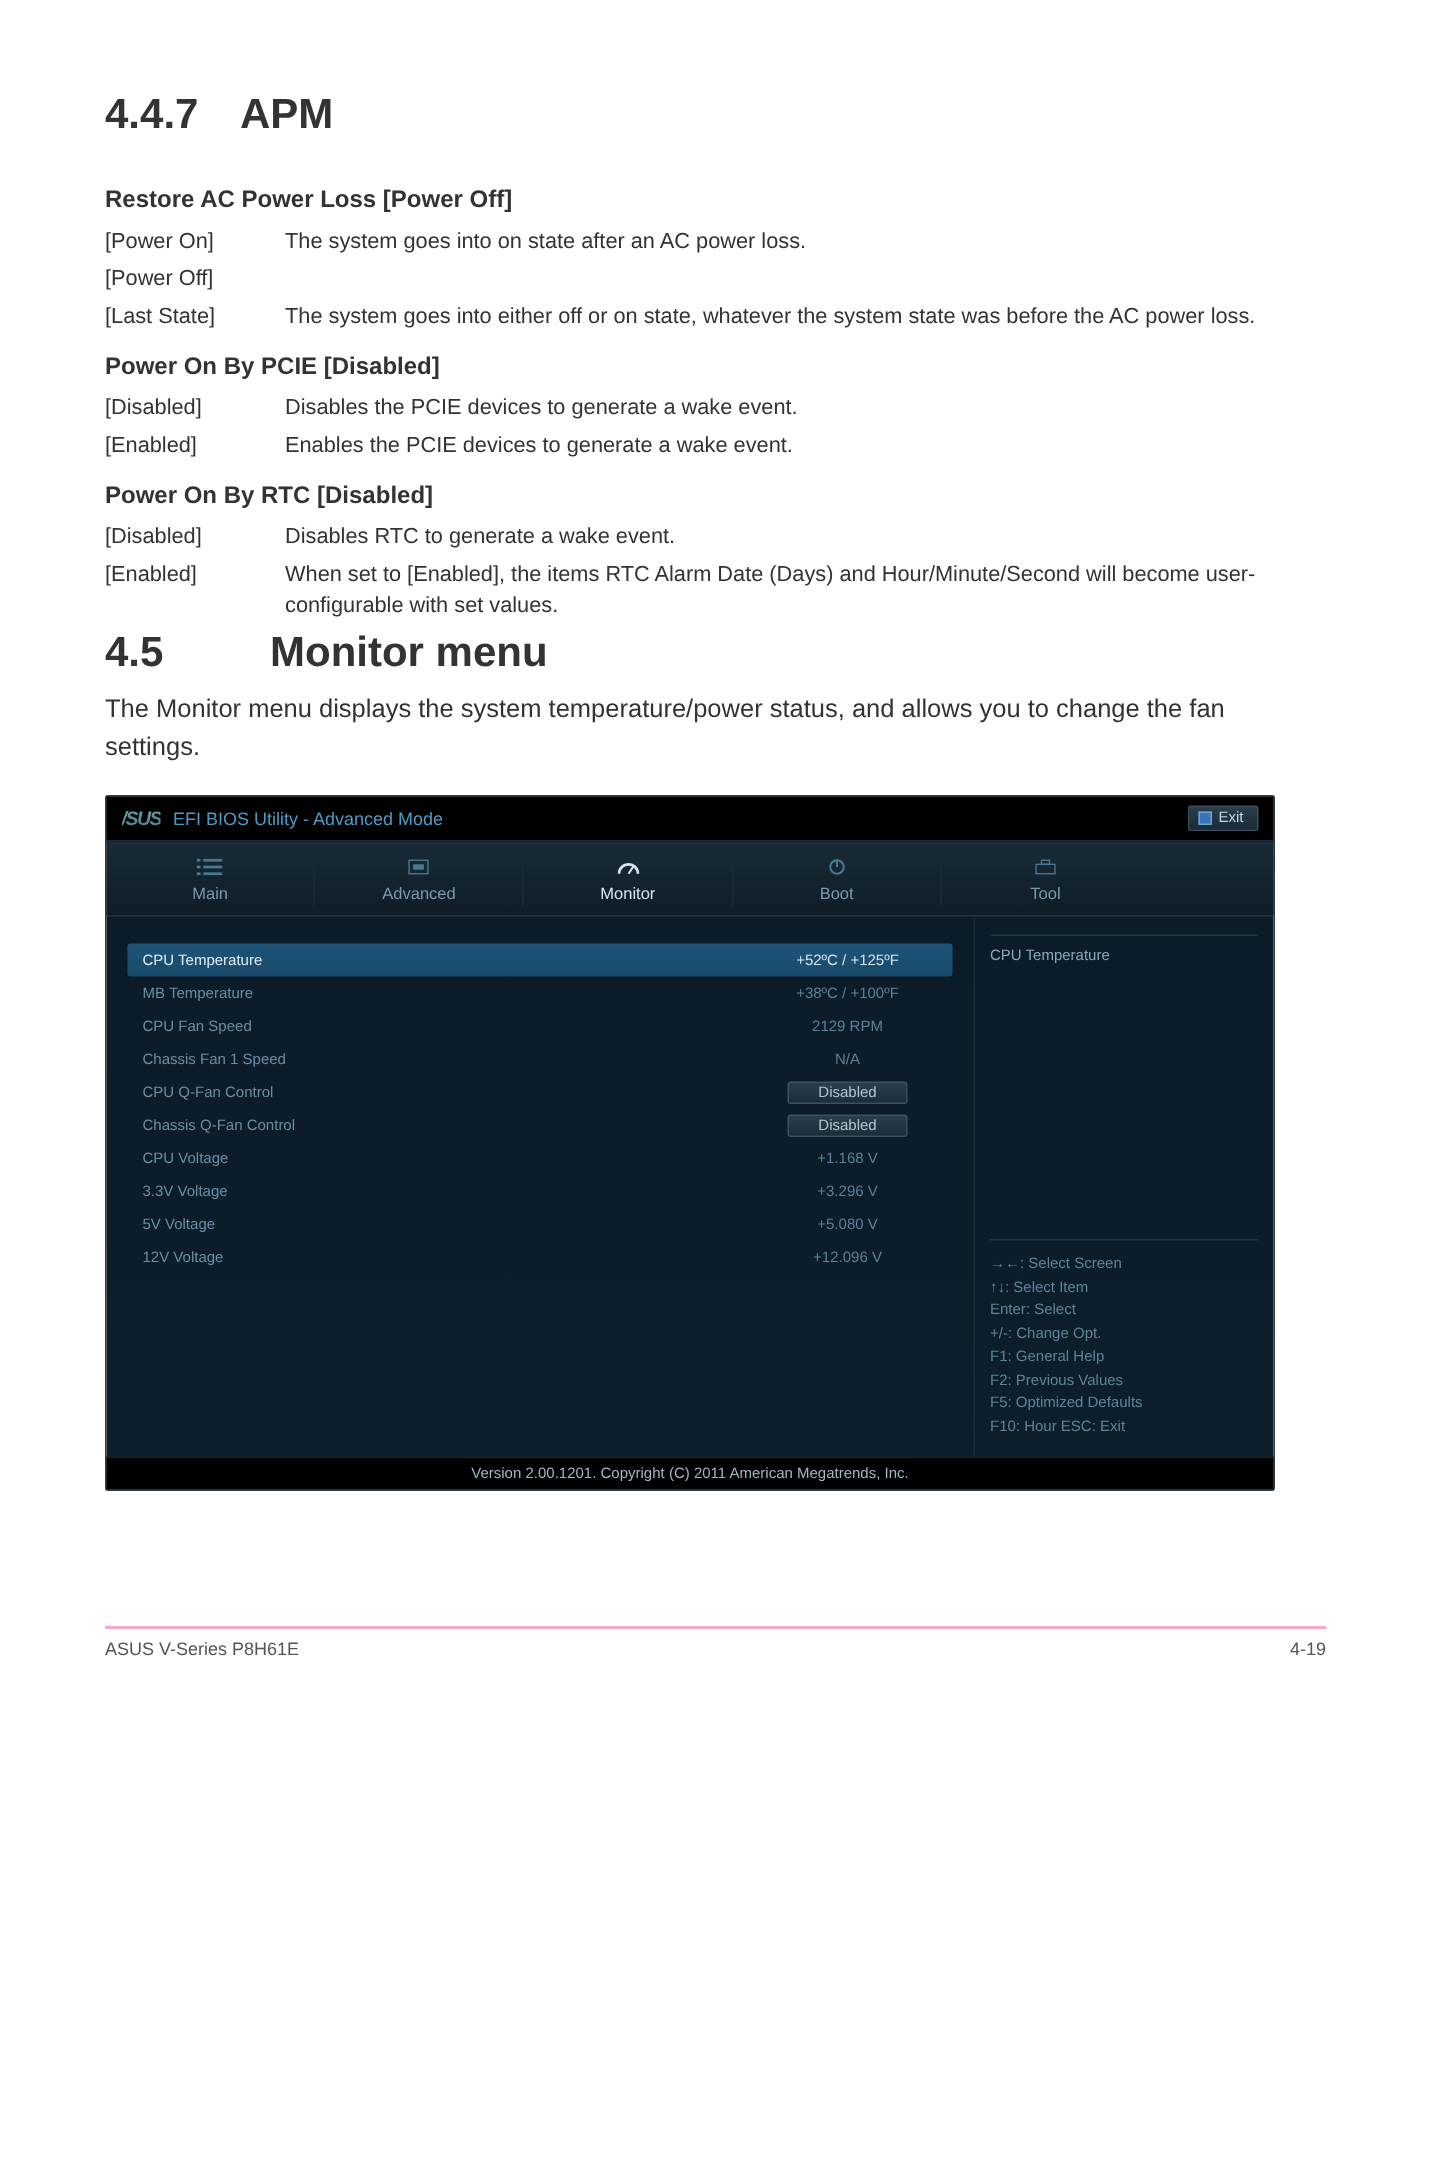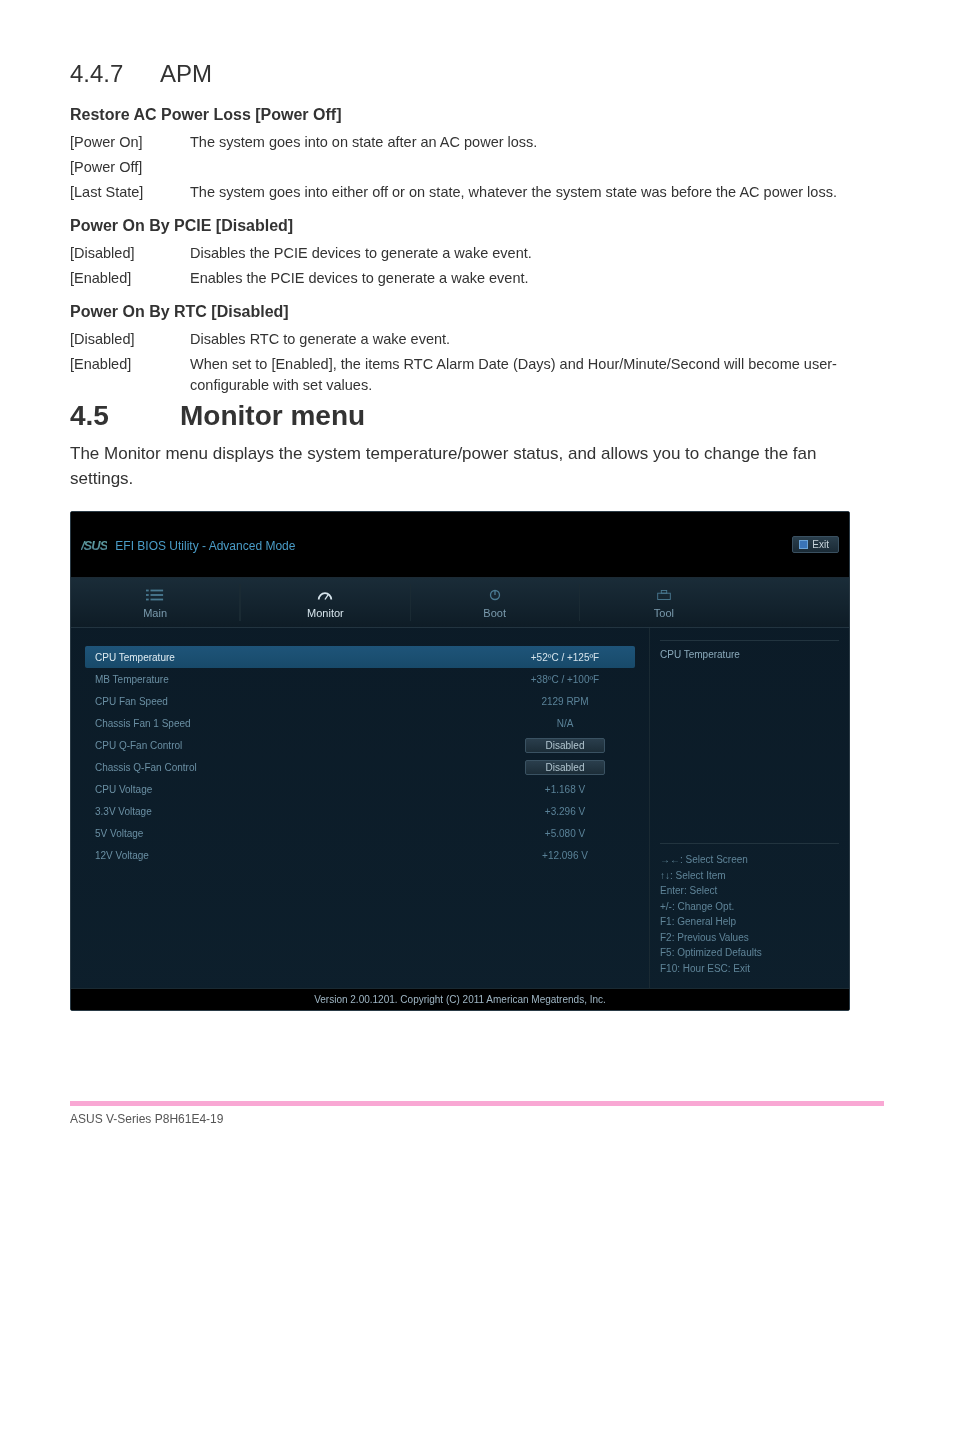--- a/index.html
+++ b/index.html
@@ -4,42 +4,42 @@
 <style>
   * { box-sizing: border-box; margin: 0; padding: 0; }
   body {
     font-family: Arial, Helvetica, sans-serif;
     background: #fff;
     color: #333;
     width: 954px;
     margin: 0 auto;
     padding: 60px 70px 30px 70px;
   }
-  h2.section-apm { font-size: 24px; font-weight: normal; margin-bottom: 18px; }
+  h2.section-apm { font-size: 28px; font-weight: bold; margin-bottom: 33px; }
   h2.section-apm .num { display:inline-block; width: 90px; }
   h3.sub { font-size: 16px; font-weight: bold; margin-bottom: 8px; margin-top: 14px;}
   .kv { display: flex; margin-bottom: 4px; font-size: 14.5px; line-height: 1.45; }
   .kv .k { width: 120px; flex-shrink:0; }
   .kv .v { flex: 1; }
   h1.monitor { font-size: 28px; font-weight: bold; margin-bottom: 10px; }
   h1.monitor .num { display:inline-block; width: 110px; }
   p.intro { font-size: 17px; line-height: 1.45; margin-bottom: 20px; }
 
   
   .bios {
     width: 780px;
     background: linear-gradient(#0b1a26, #0d1f2c);
     border: 1px solid #2a3a45;
     border-radius: 2px;
     color: #9fb6c4;
     font-size: 11px;
   }
   .bios-top {
-    display: flex; align-items: flex-end; justify-content: space-between;
-    padding: 24px 10px;
+    display: flex; align-items: center; justify-content: space-between;
+    padding: 6px 10px;
     background: #000;
     border-bottom: 1px solid #1c2a34;
   }
   .bios-title { display: flex; align-items: center; gap: 8px; }
   .asus-logo { font-weight: bold; font-style: italic; letter-spacing: -1px; font-size: 13px; background: linear-gradient(#6aa, #4a7a8a); -webkit-background-clip: text; color: transparent; }
   .bios-title-text { color: #4a9cc7; font-size: 12px; }
   .exit-btn {
     background: linear-gradient(#2a3e4c, #1a2a35);
     border: 1px solid #3a5060;
     border-radius: 2px;
@@ -62,21 +62,21 @@
 
   .row { display:flex; justify-content:space-between; align-items:center; height:22px; padding: 0 10px; color:#6a8fa3; font-size:10px; }
   .row.highlight { background: linear-gradient(#1e5479, #184a6a); color:#e0ecf2; border-radius:2px; }
   .row .val { color:#5a8298; min-width:120px; text-align:center; }
   .row.highlight .val { color:#d6e4ec; }
   .val-box { background: linear-gradient(#2a3e4c,#1c2d38); border:1px solid #3a5262; border-radius:2px; padding:1px 20px; color:#b2c6d0; display:inline-block; min-width:80px; text-align:center; font-size:10px;}
   .right-title { color:#8aa9ba; margin-bottom:6px; border-top:1px solid #22343f; padding-top:8px; font-size:10px;}
   .right-help { margin-top:auto; border-top:1px solid #22343f; padding-top:8px; color:#5f8498; line-height:1.55; font-size:10px;}
   .bios-footer { background:#000; color:#9fb6c4; text-align:center; padding:5px 0; font-size:10px; border-top:1px solid #1a2a33;}
 
-  .page-foot { display:flex; justify-content:flex-start; border-top:5px solid #f9a8d4; margin-top:90px; padding-top:6px; font-size:12px; color:#555;}
+  .page-foot { display:flex; justify-content:space-between; border-top:2px solid #f9a8d4; margin-top:90px; padding-top:6px; font-size:12px; color:#555;}
 </style>
 </head>
 <body>
 
 <h2 class="section-apm">
   <span class="num">4.4.7</span><span>APM</span>
 </h2>
 
 <h3 class="sub">Restore AC Power Loss [Power Off]</h3>
 <div class="kv">
@@ -134,20 +134,27 @@
           <rect x="0" y="1" width="3" height="2" fill="#4a7a92"></rect>
           <rect x="5" y="1" width="14" height="2" fill="#4a7a92"></rect>
           <rect x="0" y="6" width="3" height="2" fill="#4a7a92"></rect>
           <rect x="5" y="6" width="14" height="2" fill="#4a7a92"></rect>
           <rect x="0" y="11" width="3" height="2" fill="#4a7a92"></rect>
           <rect x="5" y="11" width="14" height="2" fill="#4a7a92"></rect>
         </svg>
       <span>Main</span>
     </div>
     <div class="tab-sep"></div>
+    <div class="tab">
+      <svg class="ico" viewBox="0 0 20 14">
+          <rect x="3" y="2" width="14" height="10" fill="none" stroke="#4a7a92"></rect>
+          <rect x="6" y="5" width="8" height="4" fill="#4a7a92"></rect>
+        </svg>
+      <span>Advanced</span>
+    </div>
     <div class="tab-sep"></div>
     <div class="tab active">
       <svg class="ico" viewBox="0 0 20 14">
           <path d="M3 12 A7 7 0 0 1 17 12" fill="none" stroke="#d6e4ec" stroke-width="2"></path>
           <line x1="10" y1="12" x2="14" y2="6" stroke="#d6e4ec" stroke-width="1.5"></line>
         </svg>
       <span>Monitor</span>
     </div>
     <div class="tab-sep"></div>
     <div class="tab">

